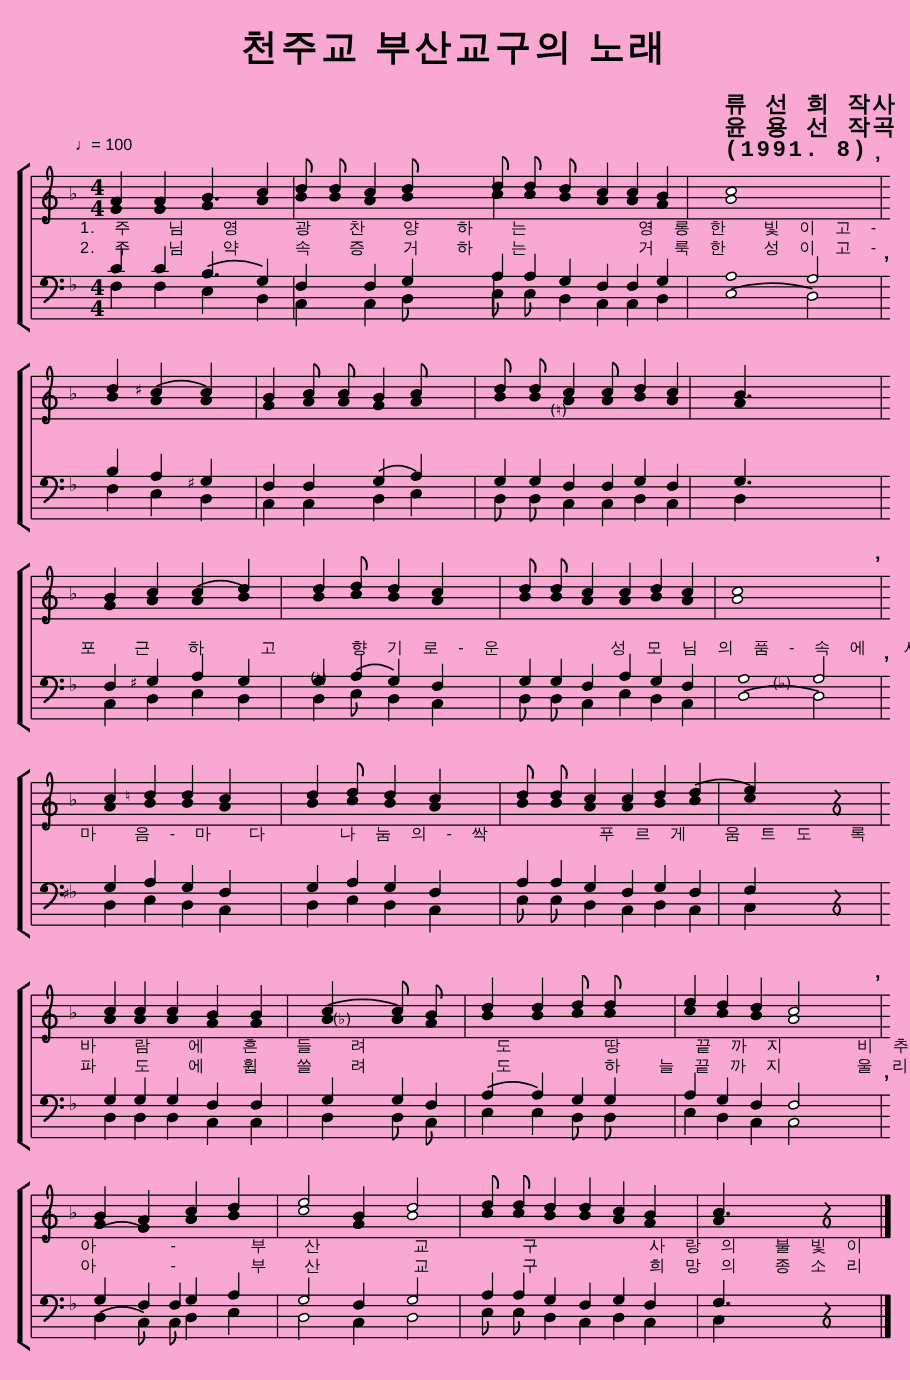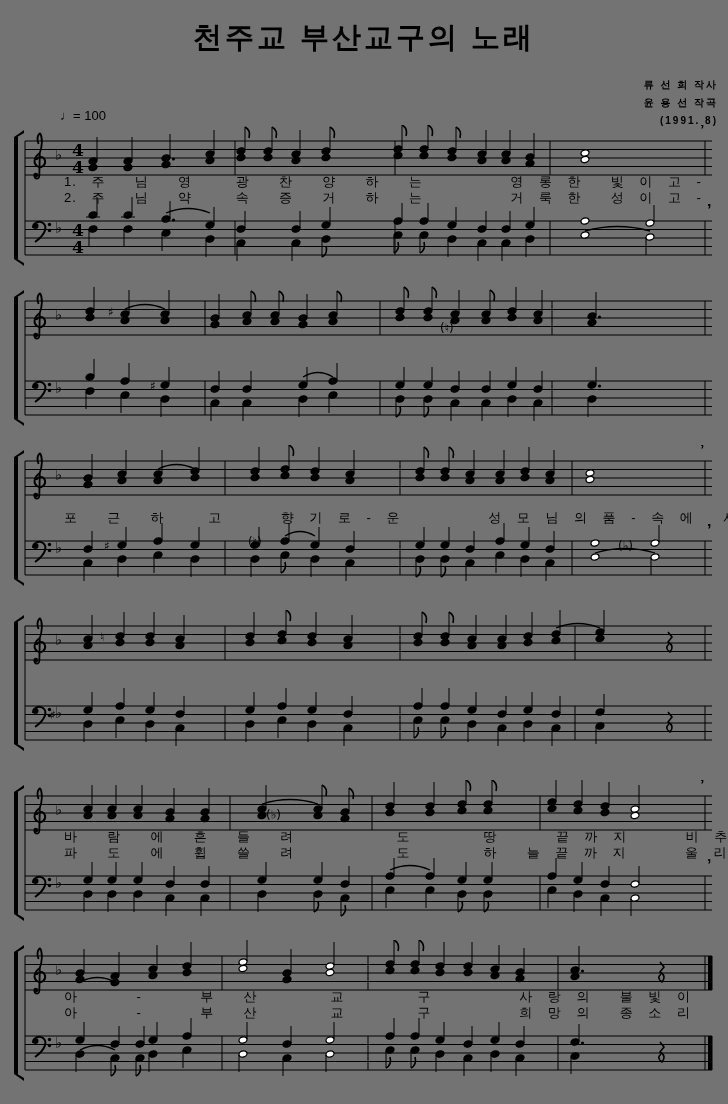--- a/index.html
+++ b/index.html
@@ -1,21 +1,21 @@
 <!DOCTYPE html>
 <html><head>
 <meta charset="utf-8">
 <style>
   html,body{margin:0;padding:0;background:#fff;}
-  #page{position:relative;width:728px;height:1104px;background:#737373;overflow:hidden;
+  #page{position:relative;width:728px;height:1104px;background:#f9a8d4;overflow:hidden;
         font-family:"Liberation Sans",sans-serif;color:#000;}
   #title{position:absolute;top:18px;left:0;width:100%;text-align:center;
          font-size:29px;font-weight:bold;letter-spacing:3px;}
-  #credits{position:absolute;top:76px;right:10px;text-align:right;
-           font-size:10px;font-weight:bold;line-height:18px;letter-spacing:2px;}
+  #credits{position:absolute;top:76px;right:10px;
+           font-size:18px;font-weight:bold;line-height:18px;letter-spacing:2px;font-family:Liberation Mono, monospace;}
   #tempo{position:absolute;top:108px;left:60px;font-size:13px;font-weight:normal;}
   .system{position:absolute;left:0;width:728px;height:160px;}
   .lyr{position:absolute;left:64px;width:660px;font-size:13px;font-weight:500;
        white-space:pre;word-spacing:10px;letter-spacing:1px;}
   .lyr1{top:48px;} .lyr2{top:64px;}
   svg{position:absolute;top:0;left:0;}
   .stave line{stroke:#000;stroke-width:1;}
 </style>
 </head>
 <body>
@@ -913,20 +913,21 @@
               <line x1="604" y1="101" x2="604" y2="84" stroke="#000" stroke-width="1.2"></line>
               <line x1="596" y1="117" x2="596" y2="134" stroke="#000" stroke-width="1.2"></line>
             </g>
             <path d="M556 18 Q578 9 600 18" stroke="#000" stroke-width="1.3" fill="none"></path>
             <text x="50" y="109" font-size="12" font-family="DejaVu Sans">♯</text>
             <text x="100" y="31" font-size="12" font-family="DejaVu Sans">♮</text>
             <path d="M668 22 l4 5 l-4 5 q7 4 2 10 q-6 -4 -1 -8" stroke="#000" stroke-width="1.6" fill="none"></path>
             <path d="M668 102 l4 5 l-4 5 q7 4 2 10 q-6 -4 -1 -8" stroke="#000" stroke-width="1.6" fill="none"></path>
           </g>
         </svg>
+        <div class="lyr lyr1">마  음 - 마  다    나 눔 의 - 싹      푸 르 게  움 트 도  록</div>
       </div>
       <div class="system" style="top: 780px;">
         <svg width="728" height="160">
           <g class="stave">
             <line x1="25" y1="16" x2="712" y2="16" stroke="#000" stroke-width="1"></line>
             <line x1="25" y1="24.5" x2="712" y2="24.5" stroke="#000" stroke-width="1"></line>
             <line x1="25" y1="33" x2="712" y2="33" stroke="#000" stroke-width="1"></line>
             <line x1="25" y1="41.5" x2="712" y2="41.5" stroke="#000" stroke-width="1"></line>
             <line x1="25" y1="50" x2="712" y2="50" stroke="#000" stroke-width="1"></line>
             <line x1="25" y1="96" x2="712" y2="96" stroke="#000" stroke-width="1"></line>

